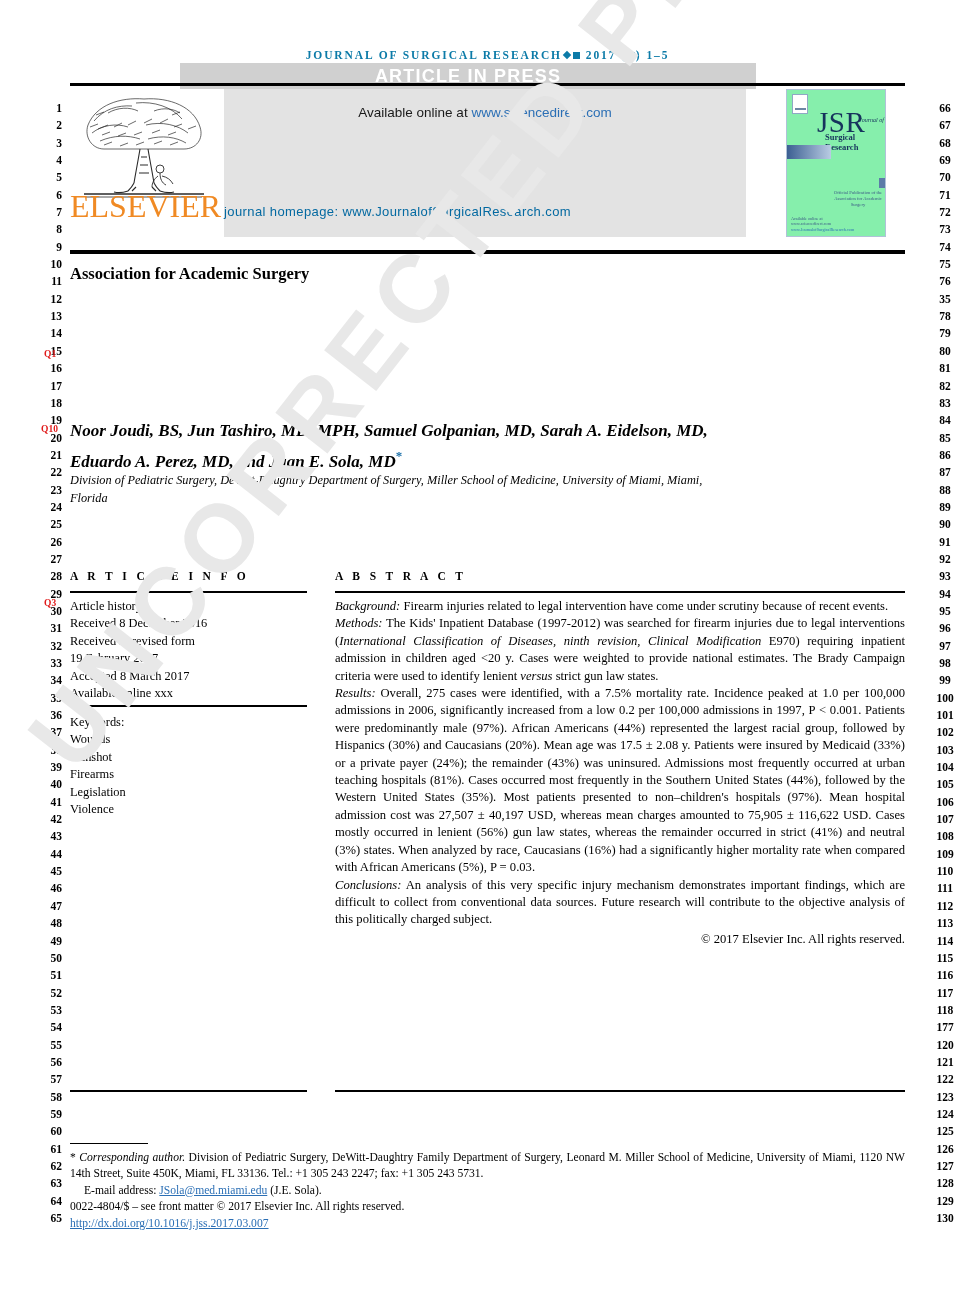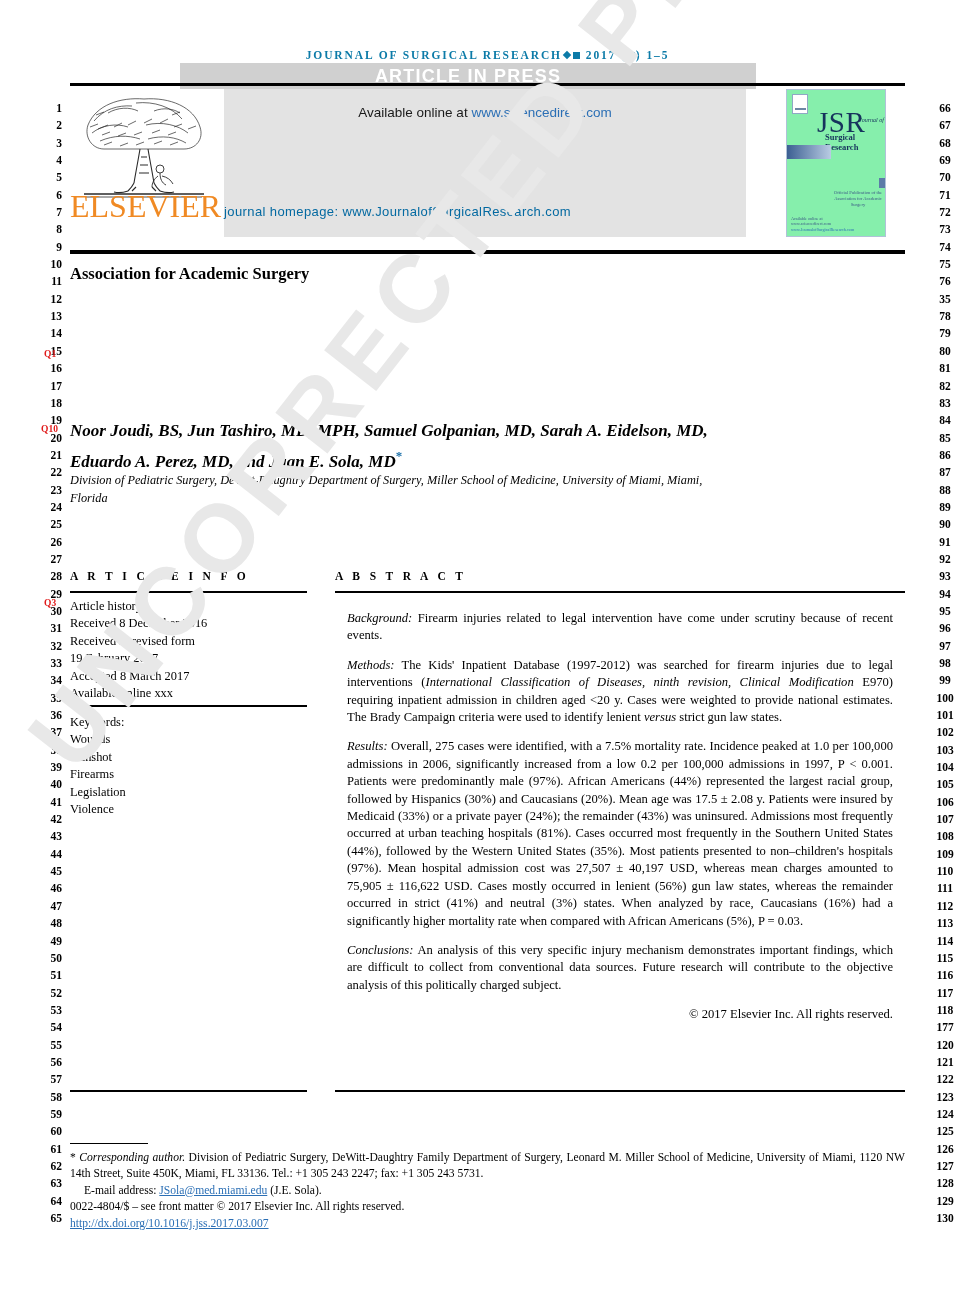--- a/index.html
+++ b/index.html
@@ -397,21 +397,21 @@
   }
   #abstract {
     position: absolute;
     left: 265px; top: 598px;
     width: 570px;
     font-family: "Liberation Serif", "DejaVu Serif", serif;
     font-size: 12.6px;
     line-height: 17.4px;
     text-align: justify;
   }
-  #abstract p { margin: 12px; }
+  #abstract p { margin: 0; }
   #abstract .lbl { font-style: italic; }
   #abstract .it { font-style: italic; }
   #abstract .rights {
     text-align: right;
     margin-top: 2px;
   }
   #abs-bottom-rule {
     position: absolute;
     left: 265px; top: 1090px;
     width: 570px; height: 2px;

